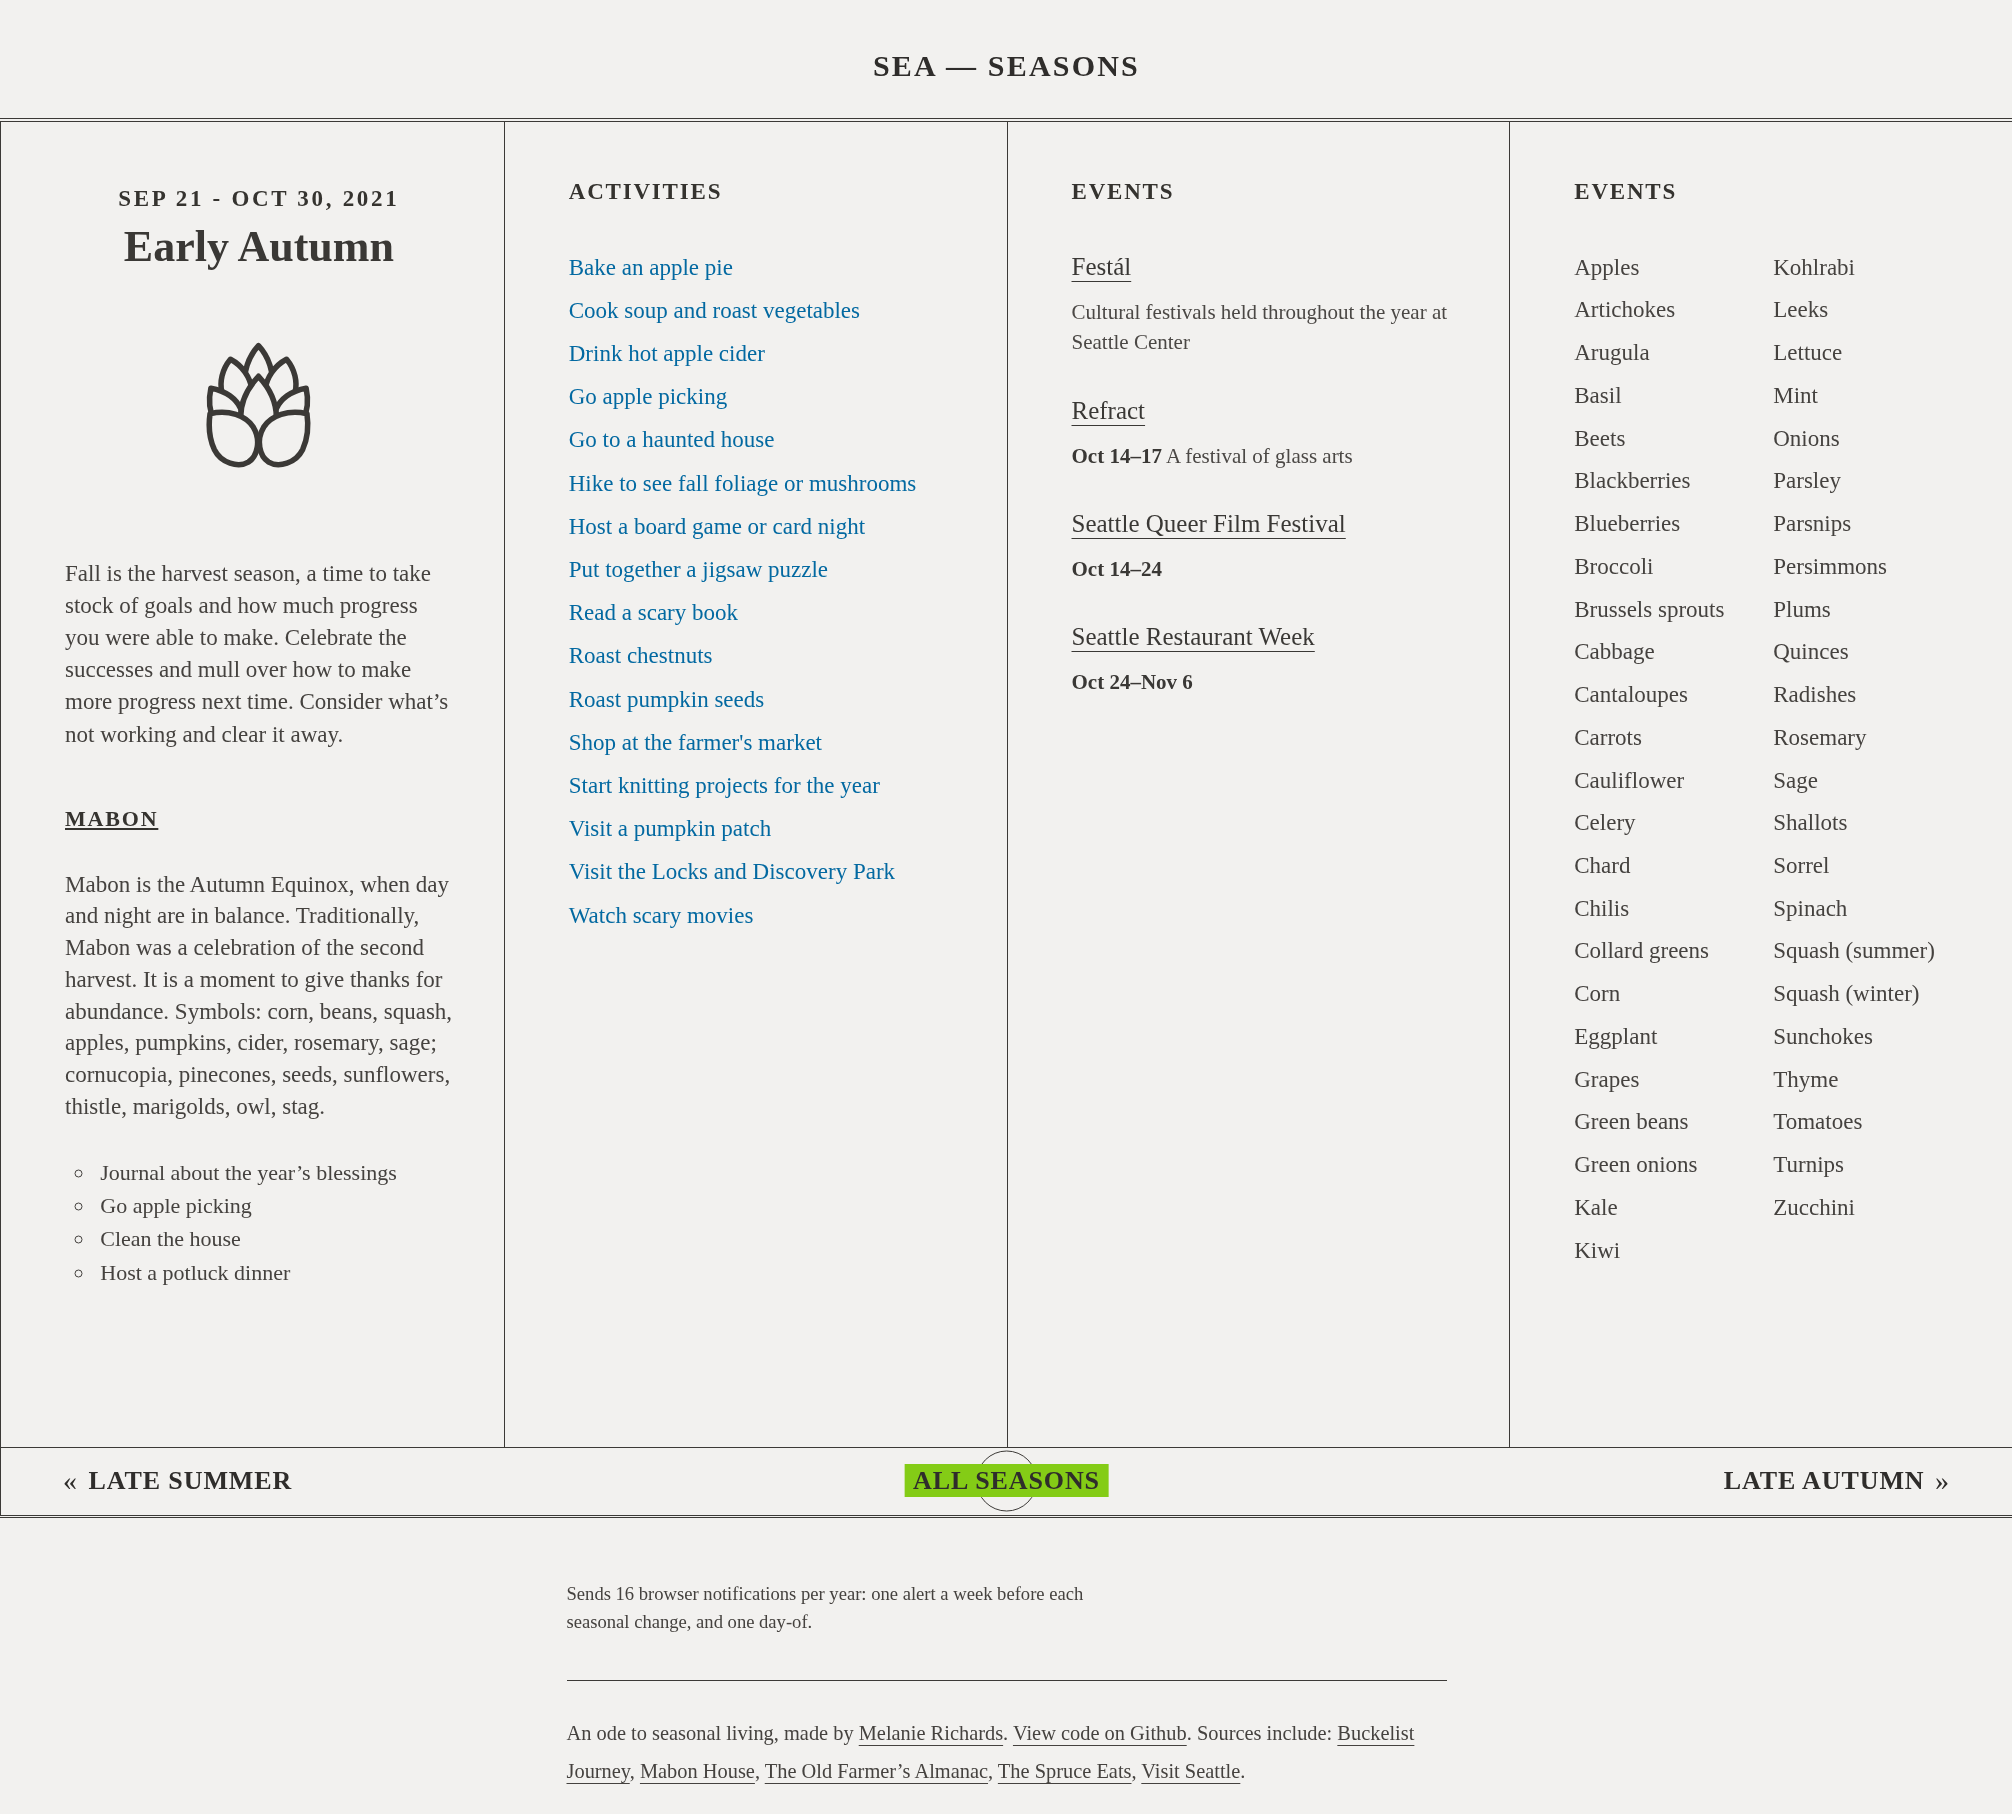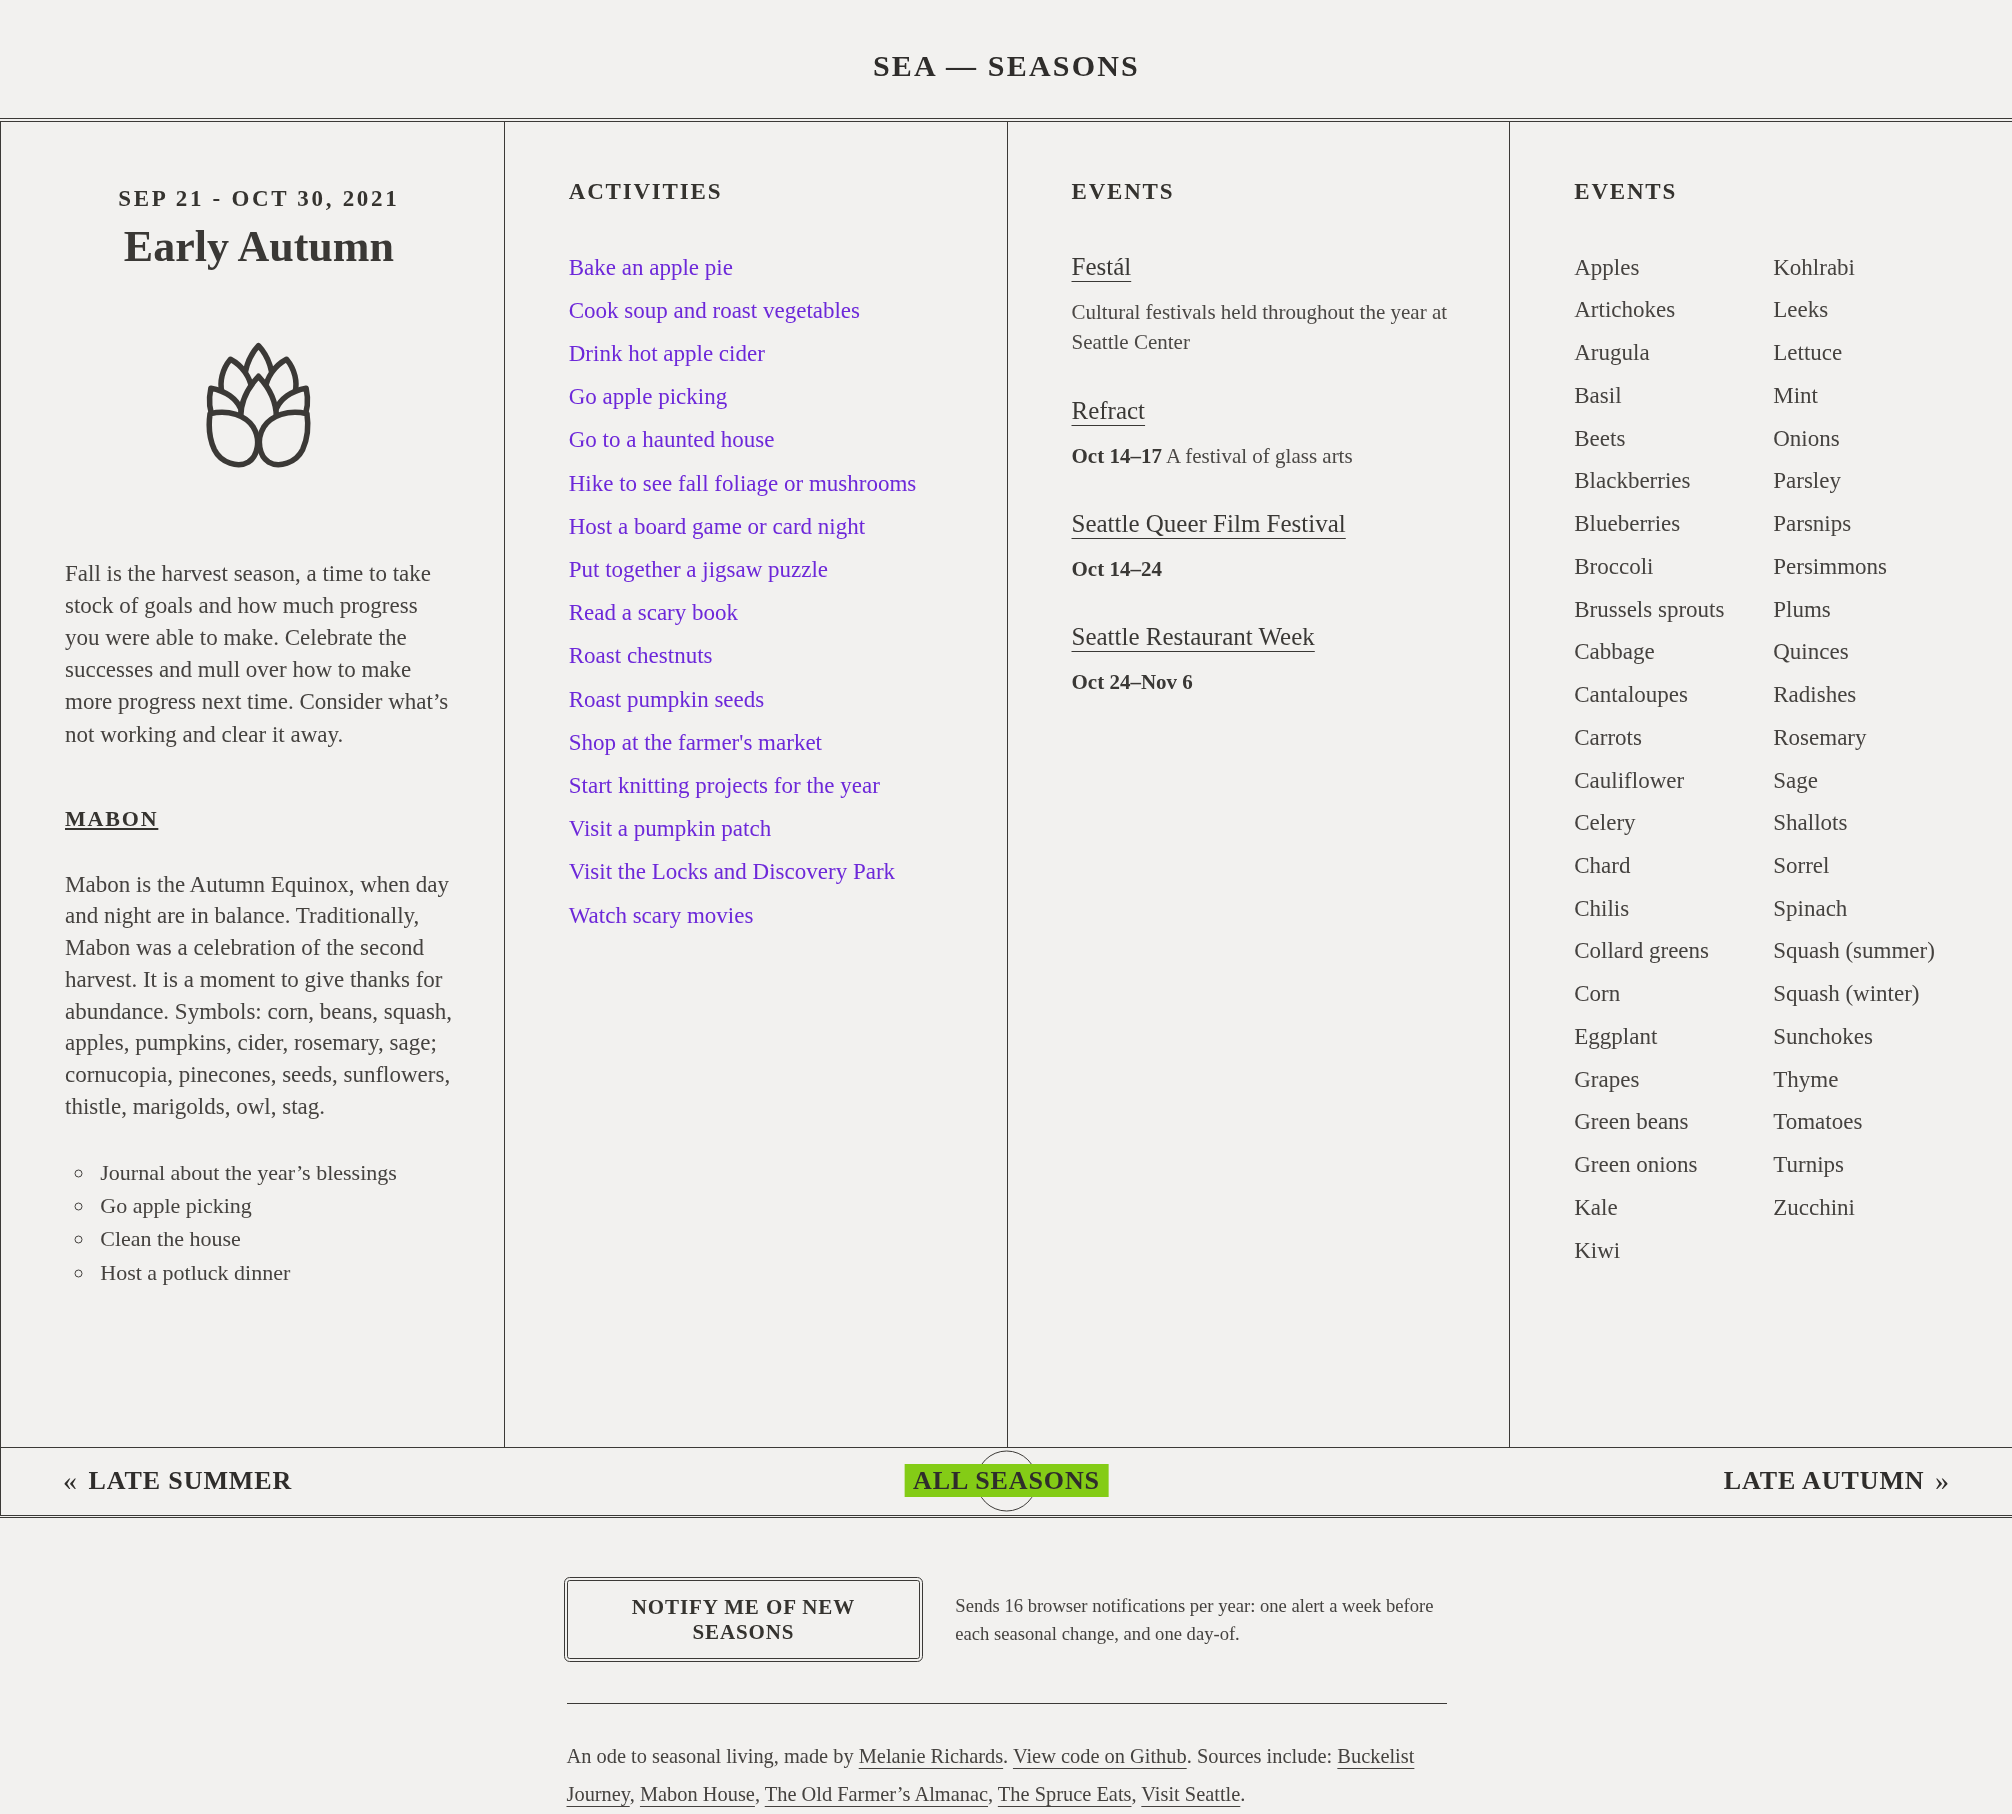--- a/index.html
+++ b/index.html
@@ -59,21 +59,21 @@
   }
   ul.rituals {
     margin-top: 35px; text-align: left; list-style: circle;
     padding-left: 30px; font-size: 22px; line-height: 1.36; color: #45423f;
   }
   ul.rituals li { margin-bottom: 3.5px; padding-left: 5.3px; }
 
   
   ul.plain-list { list-style: none; }
   ul.activities li {
-    font-size: 23px; line-height: 1.3; color: #6d28d9; margin-bottom: 13.3px;
+    font-size: 23px; line-height: 1.3; color: #0369a1; margin-bottom: 13.3px;
   }
 
   
   .event { margin-bottom: 39px; }
   .event-name {
     font-size: 25px; color: #3a3835; text-decoration: underline;
     text-decoration-thickness: 1.3px; text-underline-offset: 6.2px; cursor: pointer;
   }
   .event-detail {
     margin-top: 16px; font-size: 21px; line-height: 1.45; color: #4b4845;
@@ -277,21 +277,20 @@
     </div>
     <a class="nav-link">
       <span>LATE AUTUMN</span>
       <span class="nav-arrow">»</span>
     </a>
   </nav>
   <div class="rule-gap"></div>
 
   <footer>
     <div class="notify-row">
-      <button class="notify-btn">NOTIFY ME OF NEW SEASONS</button>
       <p class="notify-desc">Sends 16 browser notifications per year: one alert a week before each seasonal change, and one day-of.</p>
     </div>
     <hr class="footer-rule">
     <p class="credits" id="credits">An ode to seasonal living, made by <a class="credit-link">Melanie Richards</a>. <a class="credit-link">View code on Github</a>. Sources include: <a class="credit-link">Buckelist Journey</a>, <a class="credit-link">Mabon House</a>, <a class="credit-link">The Old Farmer’s Almanac</a>, <a class="credit-link">The Spruce Eats</a>, <a class="credit-link">Visit Seattle</a>.</p>
   </footer>
 
 </div>
 
 
 </body></html>

